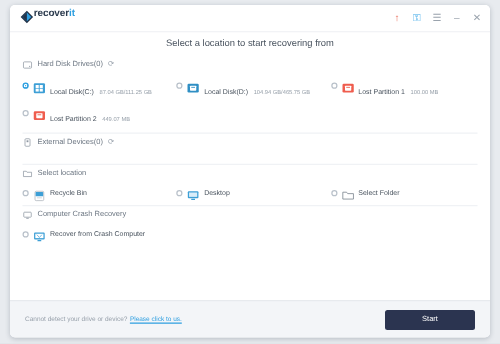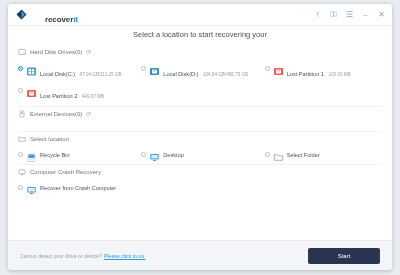--- a/index.html
+++ b/index.html
@@ -38,22 +38,22 @@
     min-height: 22px;
     background: #ffffff;
     border-bottom: 1px solid #eef0f3;
     display: flex;
     align-items: center;
     padding: 0 6px 0 8px;
     box-sizing: border-box;
   }
   .brand {
     display: flex;
-    align-items: flex-end;
-    gap: 18px;
+    align-items: flex-start;
+    gap: 0;
   }
   .brand-mark { display: block; }
   .brand-text {
     font-size: 8px;
     font-weight: bold;
     letter-spacing: -0.1px;
     color: #2b3a4d;
   }
   .brand-text .accent { color: #2e9fe0; }
   .tb-spacer { flex: 1; }
@@ -269,21 +269,21 @@
       <div class="tb-icons">
         <span class="tb-ico red">↑</span>
         <span class="tb-ico blue">⚿</span>
         <span class="tb-ico">☰</span>
         <span class="tb-ico">‒</span>
         <span class="tb-ico">✕</span>
       </div>
     </div>
 
     <div class="page-head">
-      <div class="page-title">Select a location to start recovering your</div>
+      <div class="page-title">Select a location to start recovering from</div>
     </div>
 
     <div class="body">
 
       <div class="section-head first">
         <span class="sec-ico">
           <svg width="8" height="8" viewBox="0 0 16 16">
             <rect x="1.5" y="3" width="13" height="10" rx="1.5" fill="none" stroke="#8e97a2" stroke-width="1.2"></rect>
             <circle cx="11.5" cy="10" r="1" fill="#8e97a2"></circle>
           </svg>

